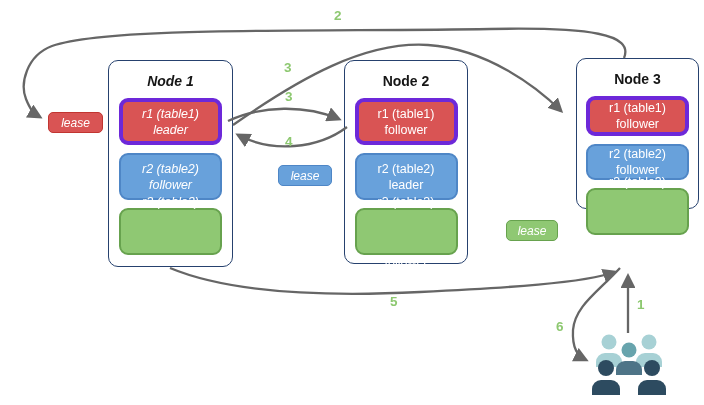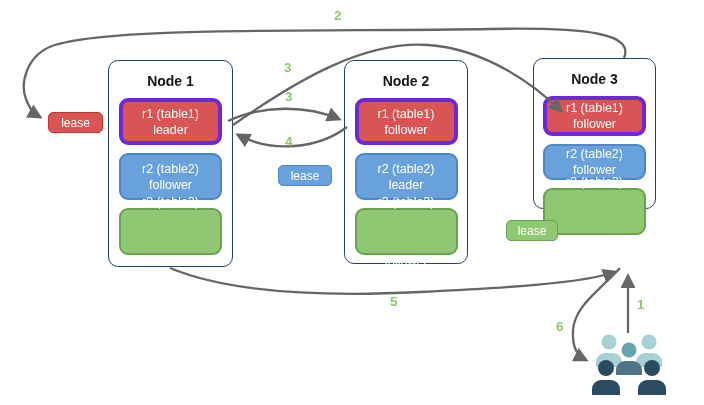--- a/index.html
+++ b/index.html
@@ -15,21 +15,21 @@
   .replica{
     width:103px;height:47px;border-radius:9px;box-sizing:border-box;margin-bottom:8px;
     display:flex;flex-direction:column;justify-content:center;align-items:center;
     color:#fff;font-size:12.5px;line-height:1.28;text-align:center;
   }
   .replica.red{background:#d95454;border:4px solid #6d28d9;}
   .replica.blue{background:#68a1db;border:2px solid #4e86c6;}
   .replica.green{background:#8fc873;border:2px solid #67a24e;gap:44px;}
   .lease{
     position:absolute;height:21px;box-sizing:border-box;border-radius:5px;z-index:1;
-    display:flex;align-items:center;justify-content:center;color:#fff;font-size:12px;
+    display:flex;align-items:center;justify-content:center;color:#fff;font-size:12px;font-style:italic;
   }
   .lease.red{left:48px;top:112px;width:55px;background:#d95454;border:1.5px solid #c13531;}
   .lease.blue{left:278px;top:165px;width:54px;background:#68a1db;border:1.5px solid #4e86c6;}
   .lease.green{left:506px;top:220px;width:52px;background:#8fc873;border:1.5px solid #67a24e;}
   .stepnum{
     position:absolute;z-index:3;font-weight:bold;font-size:13.5px;color:#8dc870;
   }
   .arrows-layer{position:absolute;left:0;top:0;z-index:2;pointer-events:none;}
   .users{position:absolute;left:592px;top:331px;z-index:1;}
 </style>
@@ -48,21 +48,21 @@
       <path d="M624 58 C634 34 590 27 490 29 C330 32 110 26 52 46 C26 56 20 84 26 99 C30 109 33 113 40 117" marker-end="url(#ah)"></path>
       <path d="M233 125 C300 78 365 41 428 45 C487 49 537 87 561 111" marker-end="url(#ah)"></path>
       <path d="M228 121 C262 105 306 105 339 119" marker-end="url(#ah)"></path>
       <path d="M347 127 C318 149 272 153 238 135" marker-end="url(#ah)"></path>
       <path d="M170 268 C230 293 320 297 420 292 C505 288 585 283 615 272" marker-end="url(#ah)"></path>
       <path d="M628 333 L628 276" marker-end="url(#ah)"></path>
       <path d="M620 268 C598 292 575 306 573 330 C572 349 578 356 586 360" marker-end="url(#ah)"></path>
     </g>
   </svg>
 
-  <div class="node" style="left:108px;top:60px;width:125px;height:207px;">
+  <div class="node" style="left:108px;top:60px;width:125px;height:207px;font-style:italic;">
     <div class="node-title">Node 1</div>
     <div class="replica red">
       <span>r1 (table1)</span>
       <span>leader</span>
     </div>
     <div class="replica blue">
       <span>r2 (table2)</span>
       <span>follower</span>
     </div>
     <div class="replica green">
@@ -80,21 +80,21 @@
     <div class="replica blue">
       <span>r2 (table2)</span>
       <span>leader</span>
     </div>
     <div class="replica green">
       <span>r3 (table3)</span>
       <span>follower</span>
     </div>
   </div>
 
-  <div class="node" style="left:533px;top:58px;width:123px;height:151px;">
+  <div class="node" style="left:576px;top:58px;width:123px;height:151px;">
     <div class="node-title">Node 3</div>
     <div class="replica red">
       <span>r1 (table1)</span>
       <span>follower</span>
     </div>
     <div class="replica blue">
       <span>r2 (table2)</span>
       <span>follower</span>
     </div>
     <div class="replica green">

